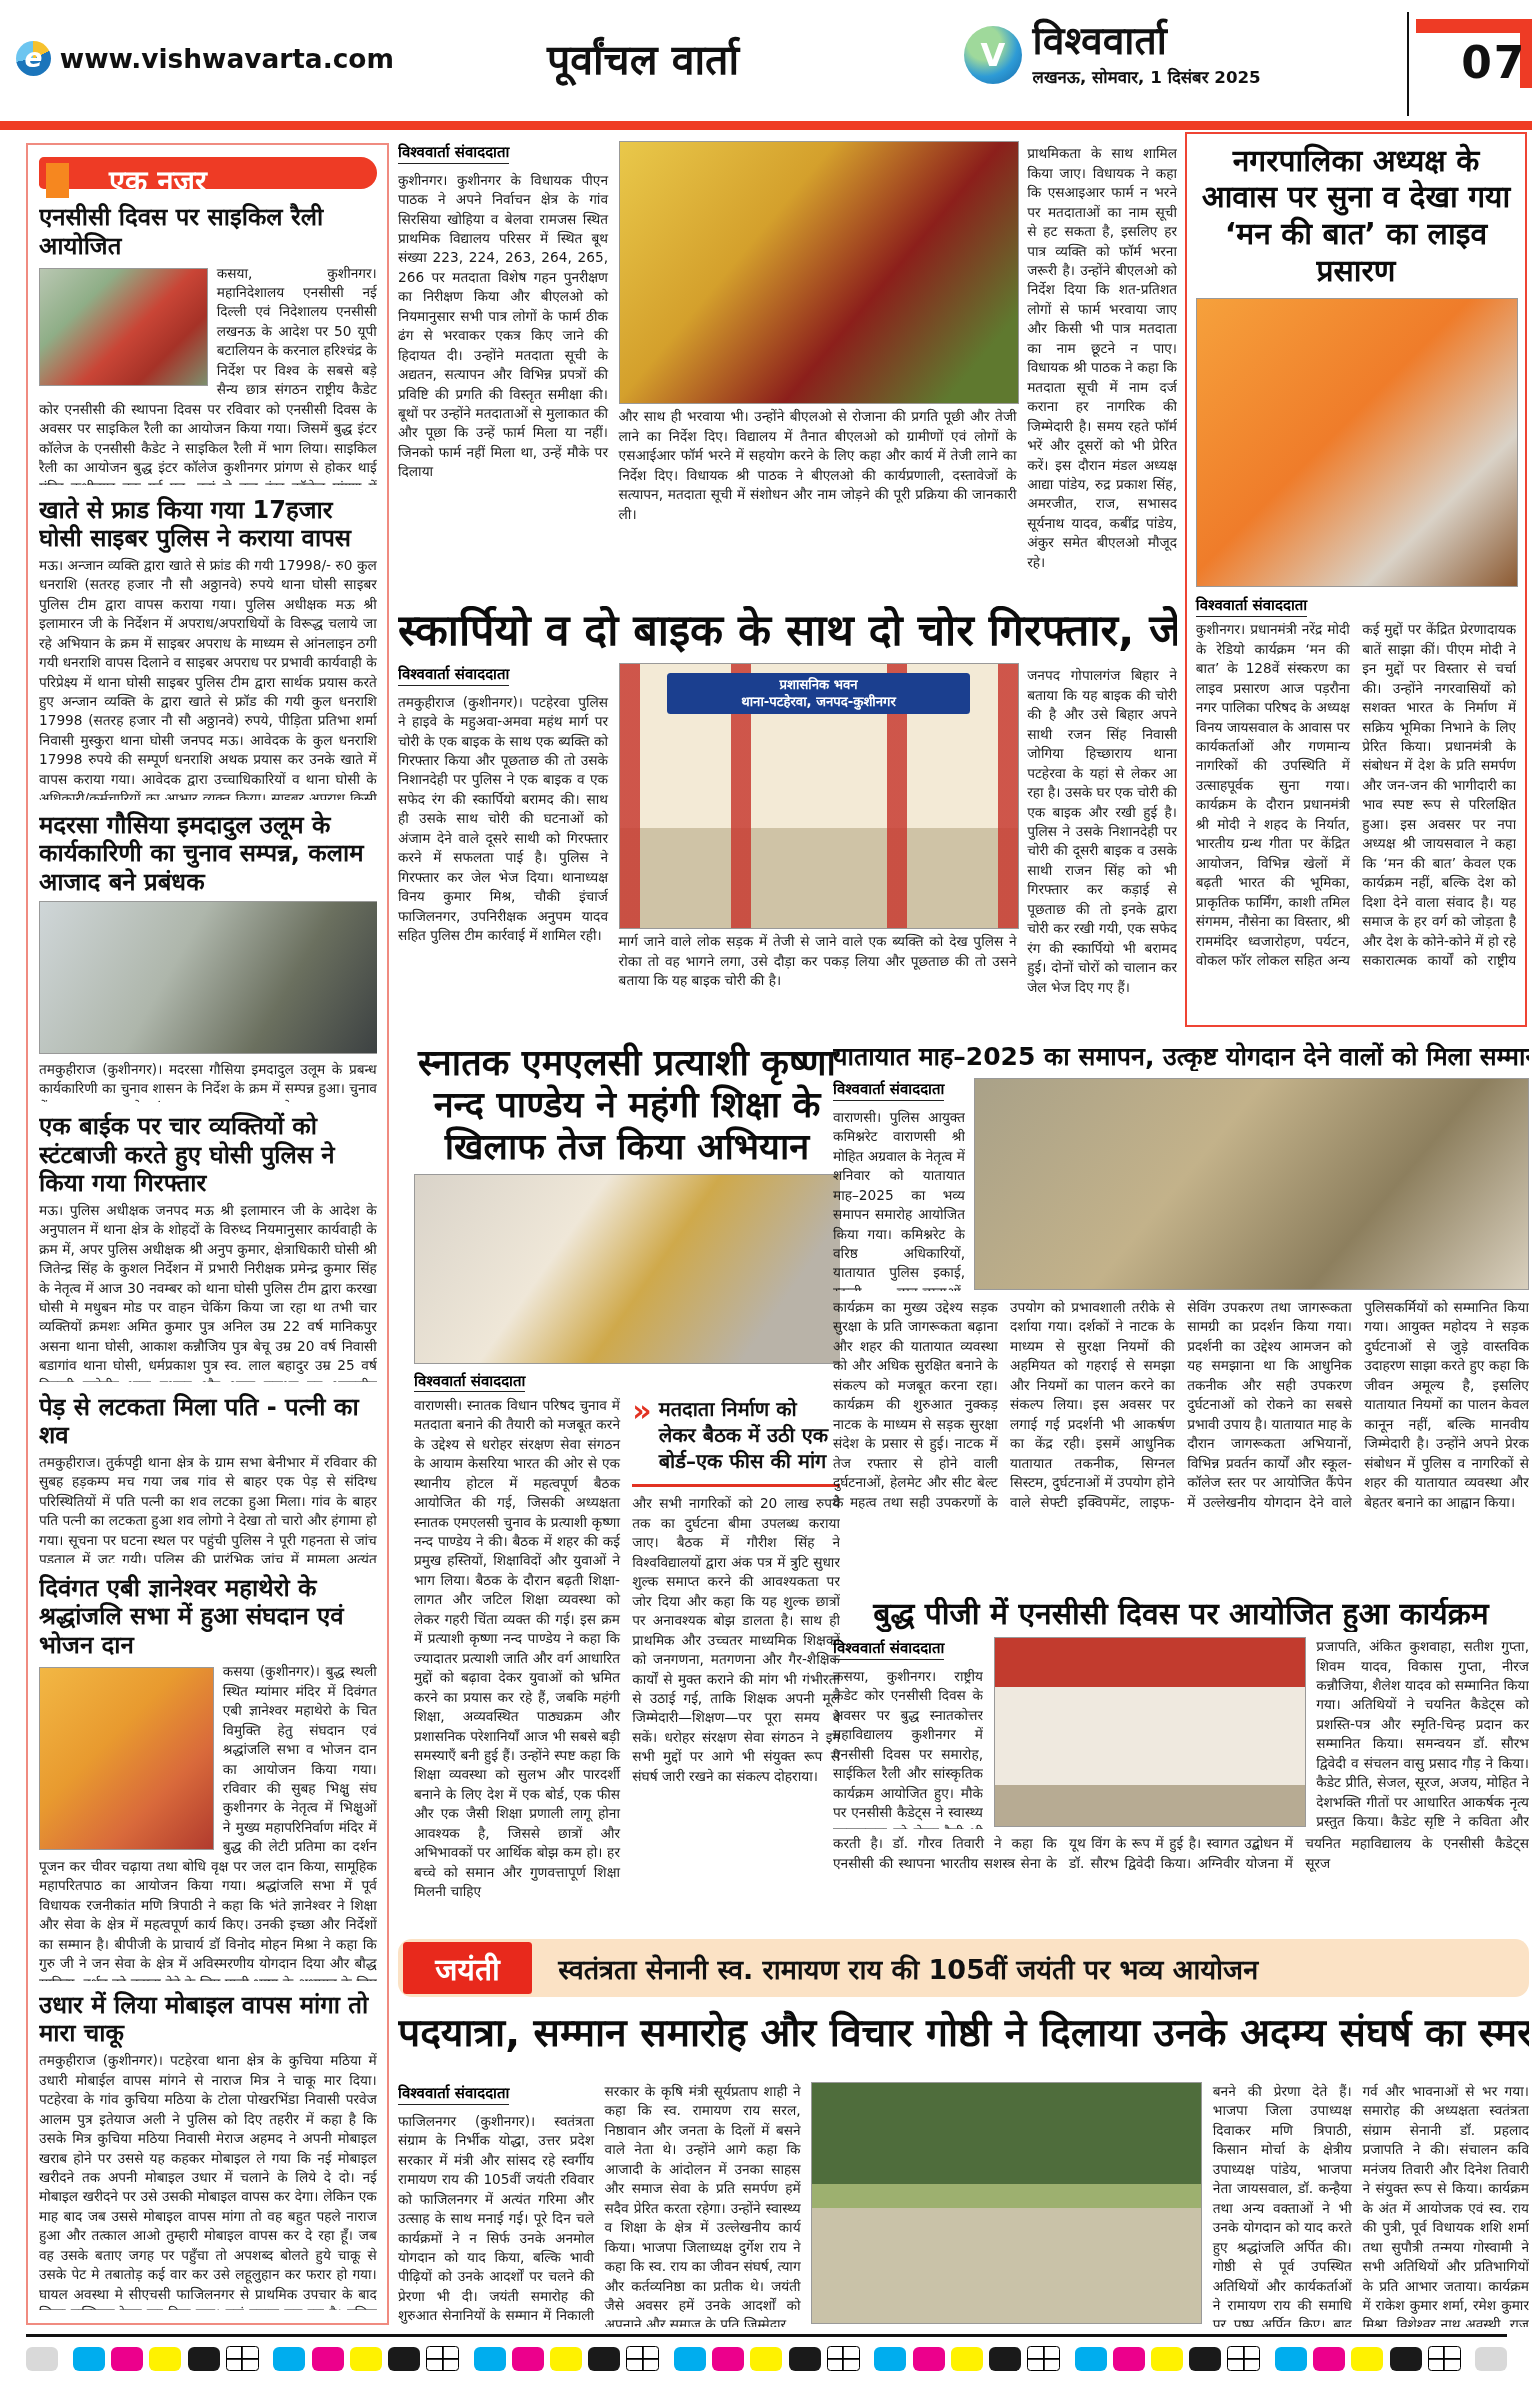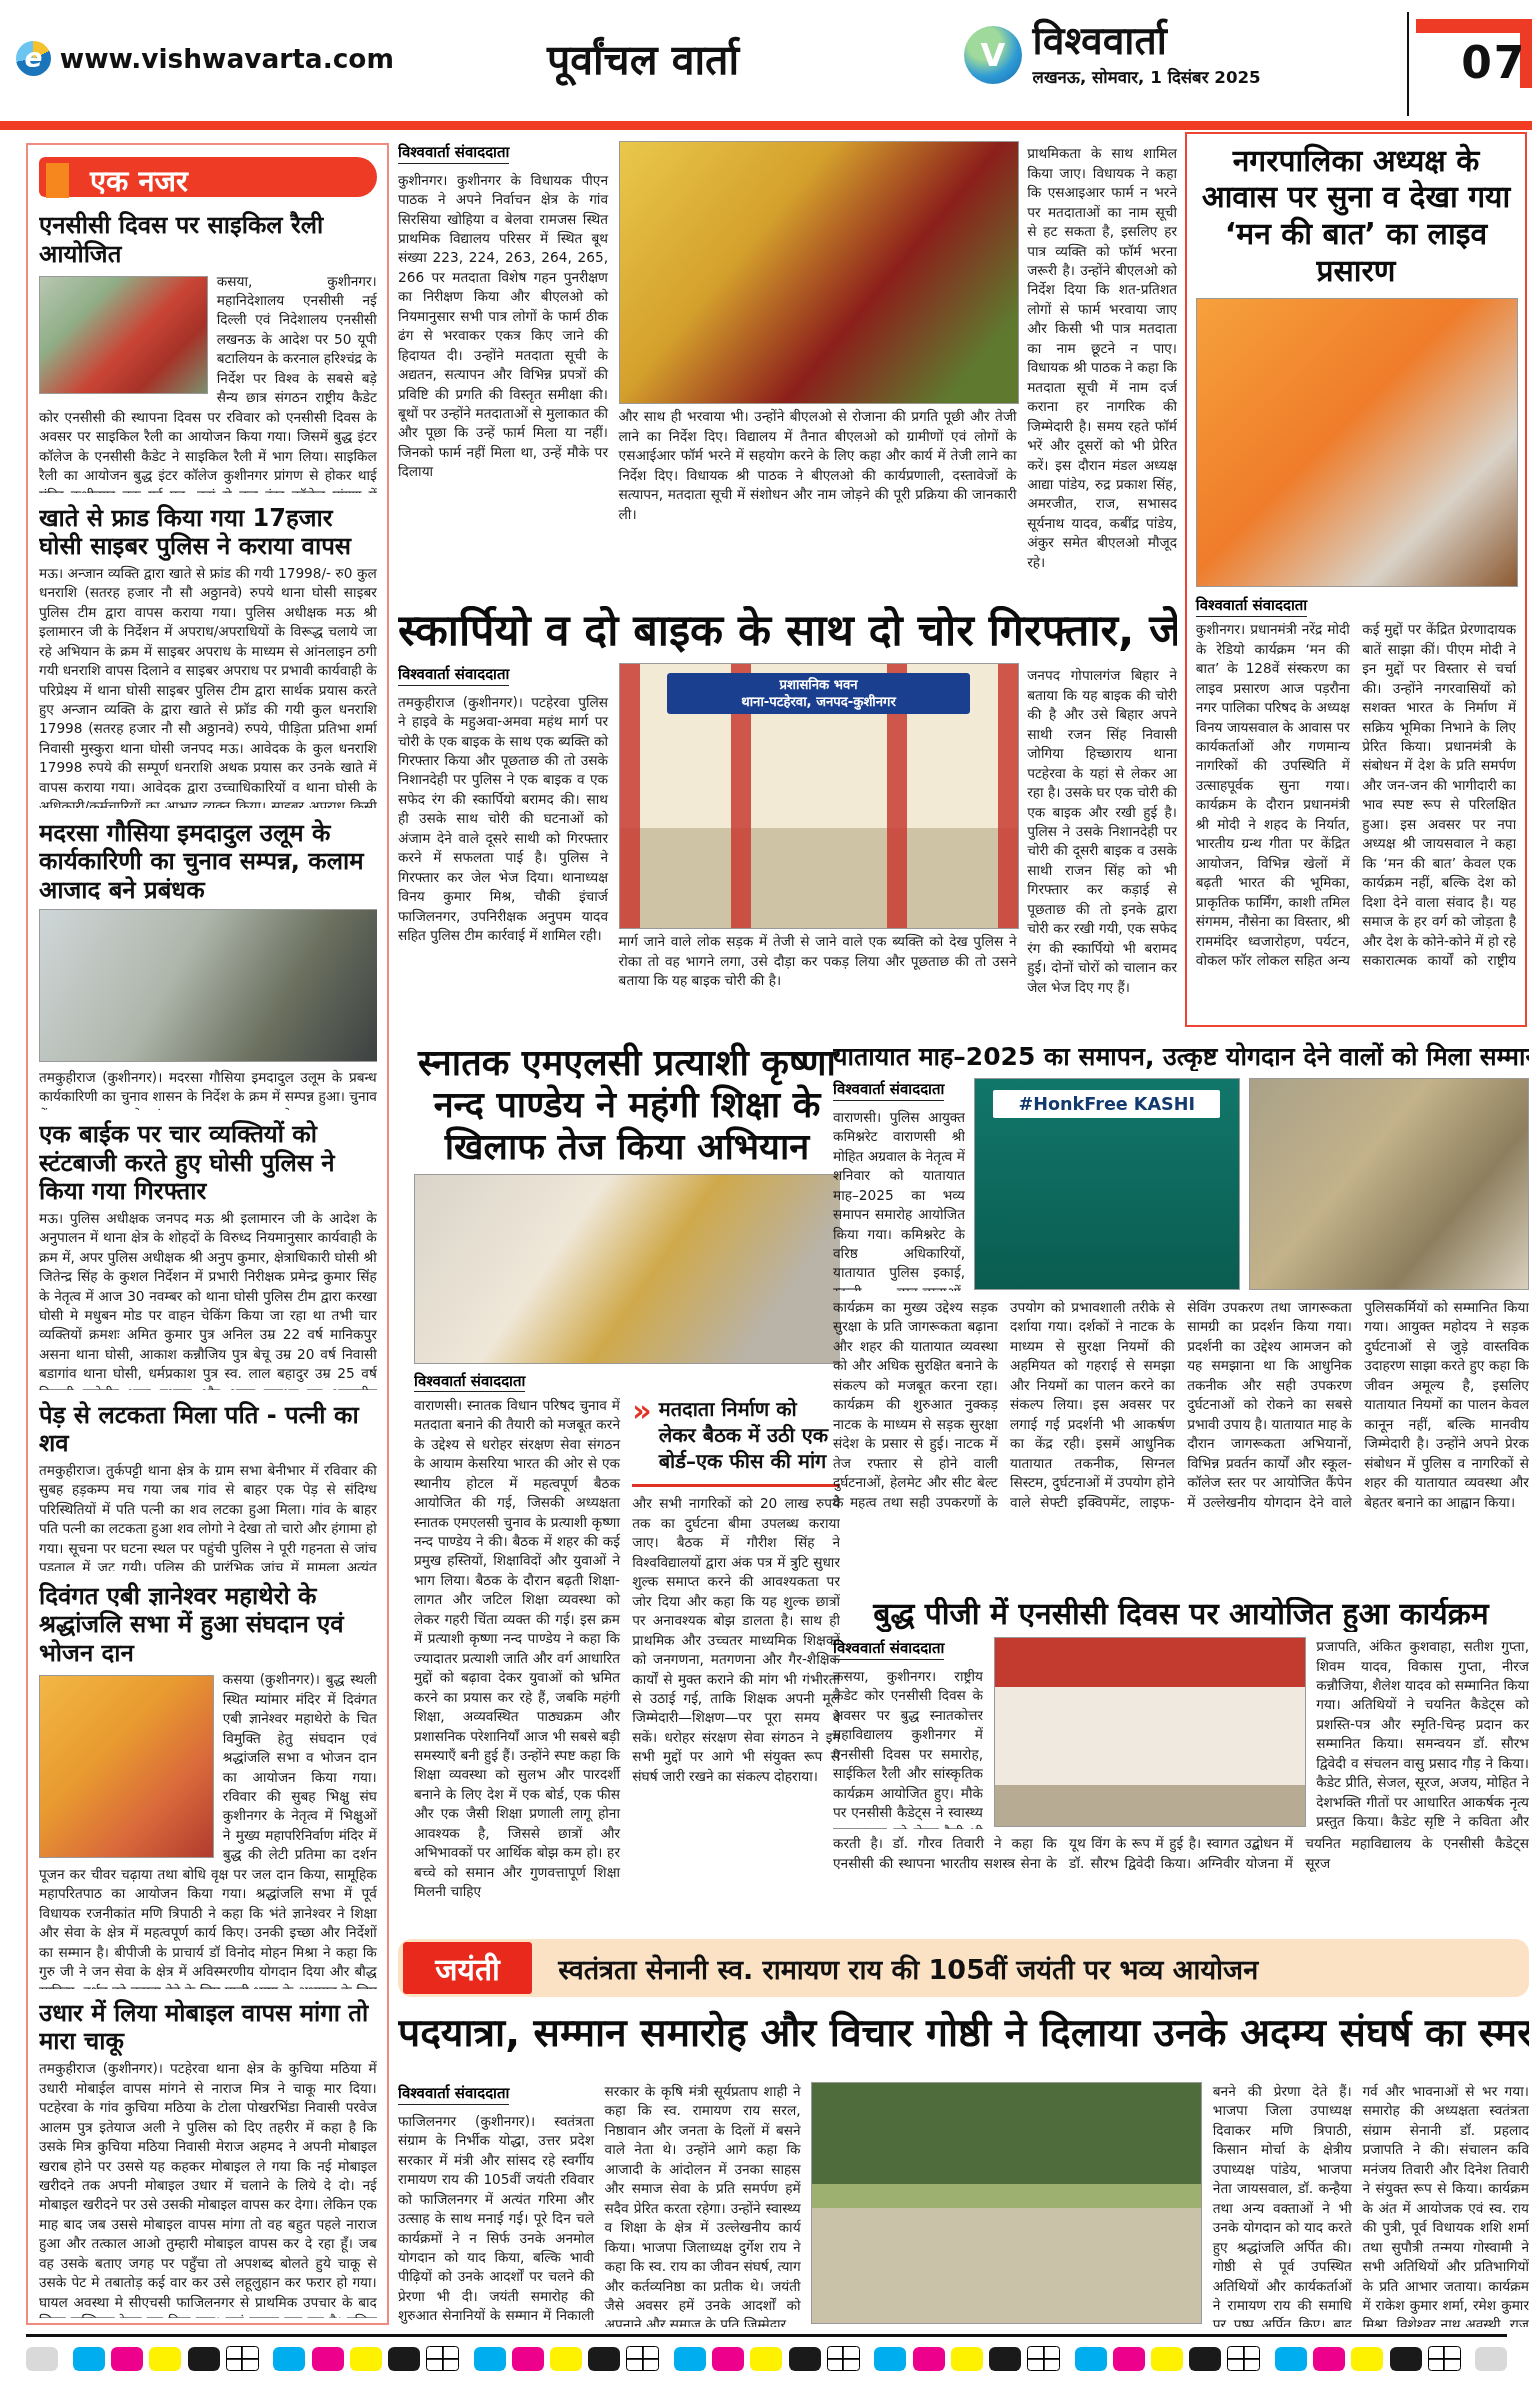--- a/index.html
+++ b/index.html
@@ -25,21 +25,21 @@
   .brand-name{font-size:39px;font-weight:bold;line-height:1.05;}
   .place-date{font-size:16.7px;font-weight:bold;margin-top:3.5px;}
   .pageno-box{left:1407px;top:12.3px;width:125px;height:104px;border-left:2.6px solid #111;}
   .pageno-topbar{position:absolute;left:7px;top:7px;right:0;height:14px;background:#ee3b25;}
   .pageno-sidebar{position:absolute;right:0;top:7px;width:14px;height:69px;background:#ee3b25;}
   .pageno{position:absolute;left:12.3px;top:25px;font-size:44px;font-weight:bold;letter-spacing:1.8px;margin-left:40px;}
   .top-rule{left:0;top:121px;width:1532px;height:8.8px;background:#ef3c23;}
   
   .rail{left:26.4px;top:143px;width:363px;height:2182px;border:2.6px solid #f08b80;box-sizing:border-box;
         padding:8.8px 10.6px;overflow:hidden;}
-  .rail-band{position:relative;background:#ee3b25;height:40px;border-radius:7px 23px 23px 7px;margin:3.5px 0 8.8px 0;}
+  .rail-band{position:relative;background:#ee3b25;height:32px;border-radius:7px 23px 23px 7px;margin:3.5px 0 8.8px 0;padding-left:19px;}
   .rail-band .sq{position:absolute;left:7px;top:6.2px;width:23px;height:35px;background:#f6871f;}
   .rail-band .band-label{padding-left:51px;font-size:29px;color:#fff;font-weight:bold;line-height:48px;}
   .rail-article{overflow:hidden;margin-bottom:5.3px;}
   .rail-article h2{font-size:24px;line-height:1.18;margin:5.3px 0 3.5px 0;font-weight:bold;}
   .ph-rally{float:left;width:167px;height:116px;margin:4.4px 8.8px 2.6px 0;
      background:linear-gradient(135deg,#b9c7b2 0%,#8fae87 28%,#c94536 55%,#a63227 75%,#7c8f6e 100%);}
   .ph-madarsa{width:100%;height:151px;margin:5.3px 0;
      background:linear-gradient(120deg,#cfd6d8,#aeb6ab 40%,#6b705f 70%,#3c4142);}
   .ph-shraddha{float:left;width:173px;height:181px;margin:4.4px 8.8px 2.6px 0;
      background:linear-gradient(135deg,#f2b744,#e89a2f 40%,#d96a3b 70%,#b13b2e);}
@@ -255,23 +255,20 @@
   </div>
 </section>
 
 <section class="abs traffic">
   <h1 class="headline">यातायात माह–2025 का समापन, उत्कृष्ट योगदान देने वालों को मिला सम्मान</h1>
   <div class="tr-row">
     <div class="tr-colL">
       <div class="byline">विश्ववार्ता संवाददाता</div>
       <p class="body-text">वाराणसी। पुलिस आयुक्त कमिश्नरेट वाराणसी श्री मोहित अग्रवाल के नेतृत्व में शनिवार को यातायात माह–2025 का भव्य समापन समारोह आयोजित किया गया। कमिश्नरेट के वरिष्ठ अधिकारियों, यातायात पुलिस इकाई, स्कूली छात्र-छात्राओं, सामाजिक संगठनों और बड़ी संख्या में नागरिकों की उपस्थिति में गरिमामय माहौल में सम्पन्न हुआ।</p>
     </div>
-    <div class="photo ph-honk">
-      <div class="honk-banner">#HonkFree KASHI</div>
-    </div>
     <div class="photo ph-trgroup"></div>
   </div>
   <div class="tr-rest">
     <p class="body-text" style="margin-top:0">कार्यक्रम का मुख्य उद्देश्य सड़क सुरक्षा के प्रति जागरूकता बढ़ाना और शहर की यातायात व्यवस्था को और अधिक सुरक्षित बनाने के संकल्प को मजबूत करना रहा। कार्यक्रम की शुरुआत नुक्कड़ नाटक के माध्यम से सड़क सुरक्षा संदेश के प्रसार से हुई। नाटक में तेज रफ्तार से होने वाली दुर्घटनाओं, हेलमेट और सीट बेल्ट के महत्व तथा सही उपकरणों के उपयोग को प्रभावशाली तरीके से दर्शाया गया। दर्शकों ने नाटक के माध्यम से सुरक्षा नियमों की अहमियत को गहराई से समझा और नियमों का पालन करने का संकल्प लिया। इस अवसर पर लगाई गई प्रदर्शनी भी आकर्षण का केंद्र रही। इसमें आधुनिक यातायात तकनीक, सिग्नल सिस्टम, दुर्घटनाओं में उपयोग होने वाले सेफ्टी इक्विपमेंट, लाइफ-सेविंग उपकरण तथा जागरूकता सामग्री का प्रदर्शन किया गया। प्रदर्शनी का उद्देश्य आमजन को यह समझाना था कि आधुनिक तकनीक और सही उपकरण दुर्घटनाओं को रोकने का सबसे प्रभावी उपाय है। यातायात माह के दौरान जागरूकता अभियानों, विभिन्न प्रवर्तन कार्यों और स्कूल-कॉलेज स्तर पर आयोजित कैंपेन में उल्लेखनीय योगदान देने वाले पुलिसकर्मियों को सम्मानित किया गया। आयुक्त महोदय ने सड़क दुर्घटनाओं से जुड़े वास्तविक उदाहरण साझा करते हुए कहा कि जीवन अमूल्य है, इसलिए यातायात नियमों का पालन केवल कानून नहीं, बल्कि मानवीय जिम्मेदारी है। उन्होंने अपने प्रेरक संबोधन में पुलिस व नागरिकों से शहर की यातायात व्यवस्था और बेहतर बनाने का आह्वान किया।</p>
   </div>
 </section>
 
 <section class="abs buddhpg">
   <h1 class="headline">बुद्ध पीजी में एनसीसी दिवस पर आयोजित हुआ कार्यक्रम</h1>
   <div class="bp-row">

